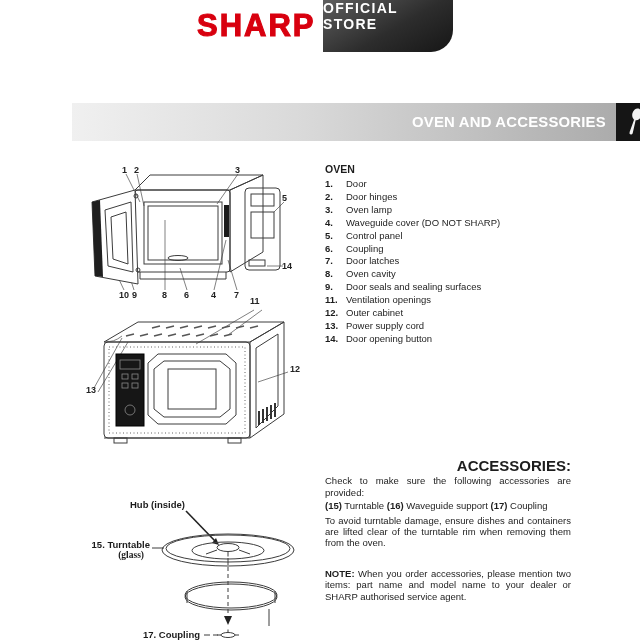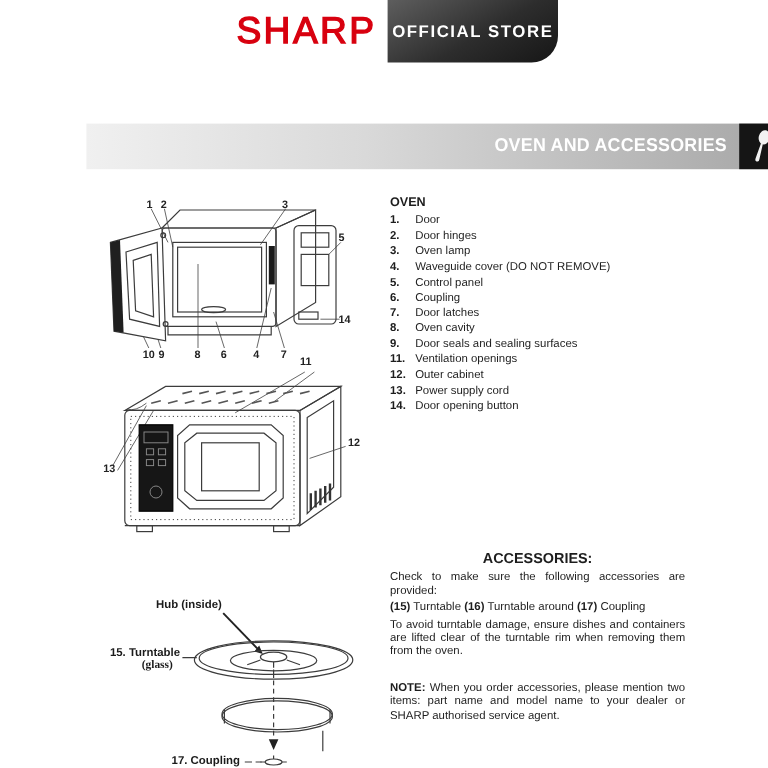--- a/index.html
+++ b/index.html
@@ -1,37 +1,37 @@
 <!DOCTYPE html>
 <html><head>
 <meta charset="utf-8">
 <style>
   html,body{margin:0;padding:0;}
   body{width:640px;height:640px;background:#ffffff;font-family:"Liberation Sans",sans-serif;color:#1d1d1d;position:relative;overflow:hidden;}
   .abs{position:absolute;}
 
   
-  #brand{left:197px;top:8px;font-size:31px;font-weight:normal;color:#d8000f;letter-spacing:2px;-webkit-text-stroke:1.1px #d8000f;}
-  #badge{left:323px;top:0;width:142px;height:52px;background:linear-gradient(150deg,#5e5e5e 0%,#2d2d2d 55%,#161616 100%);border-radius:0 0 22px 0;display:flex;align-items:center;justify-content:center;}
+  #brand{left:197px;top:8px;font-size:31px;font-weight:bold;color:#d8000f;letter-spacing:2px;-webkit-text-stroke:1.1px #d8000f;}
+  #badge{left:323px;top:0;width:130px;height:52px;background:linear-gradient(150deg,#5e5e5e 0%,#2d2d2d 55%,#161616 100%);border-radius:0 0 22px 0;display:flex;justify-content:center;}
   #badge span{color:#fff;font-size:14px;font-weight:bold;letter-spacing:1.3px;}
 
   
   #title-bar{left:72px;top:103px;width:566px;height:38px;background:linear-gradient(90deg,#f0f0f0 0%,#d9d9d9 40%,#a6a6a6 100%);padding-left:16px;}
   #title-text{position:absolute;right:48px;top:0;height:38px;display:flex;align-items:center;color:#fff;font-size:15.5px;font-weight:bold;letter-spacing:.2px;transform:scaleX(.96);transform-origin:right center;}
   #title-icon-box{position:absolute;right:0;top:0;width:38px;height:38px;background:#151515;display:flex;align-items:center;justify-content:center;}
 
   
   #oven-section{left:325px;top:163px;width:246px;}
   #oven-heading{font-size:10.5px;font-weight:bold;margin-bottom:3px;}
   .oven-item{display:flex;font-size:9.5px;line-height:12.9px;}
   .oven-item .num{width:21px;font-weight:bold;flex-shrink:0;}
 
   
   #acc-section{left:325px;top:460px;width:246px;font-size:9.5px;line-height:11.4px;text-align:justify;}
-  #acc-heading{font-size:12px;font-weight:bold;margin-bottom:4px;text-align:center;}
+  #acc-heading{font-size:15px;font-weight:bold;margin-bottom:4px;text-align:right;}
   .acc-p{margin:0 0 2px 0;}
   #acc-list-line{text-align:left;margin:1px 0 3px 0;}
   #acc-list-line b{font-weight:bold;}
   #acc-note{margin-top:19px;}
   #acc-note .note-label{font-weight:bold;}
 
   
   .diagram{overflow:visible;}
   #diagram-open{left:78px;top:160px;width:240px;height:148px;}
   #diagram-closed{left:78px;top:308px;width:240px;height:152px;}
@@ -218,21 +218,21 @@
     <div class="oven-item">
         <span class="num">2.</span>
         <span class="lbl">Door hinges</span>
       </div>
     <div class="oven-item">
         <span class="num">3.</span>
         <span class="lbl">Oven lamp</span>
       </div>
     <div class="oven-item">
         <span class="num">4.</span>
-        <span class="lbl">Waveguide cover (DO NOT REMOVE)</span>
+        <span class="lbl">Waveguide cover (DO NOT SHARP)</span>
       </div>
     <div class="oven-item">
         <span class="num">5.</span>
         <span class="lbl">Control panel</span>
       </div>
     <div class="oven-item">
         <span class="num">6.</span>
         <span class="lbl">Coupling</span>
       </div>
     <div class="oven-item">
@@ -262,16 +262,16 @@
     <div class="oven-item">
         <span class="num">14.</span>
         <span class="lbl">Door opening button</span>
       </div>
   </div>
 </div>
 
 <div class="abs" id="acc-section">
   <div id="acc-heading">ACCESSORIES:</div>
   <p class="acc-p">Check to make sure the following accessories are provided:</p>
-  <p class="acc-p" id="acc-list-line"><b>(15)</b><span> Turntable </span><b>(16)</b><span> Turntable around </span><b>(17)</b><span> Coupling</span></p>
+  <p class="acc-p" id="acc-list-line"><b>(15)</b><span> Turntable </span><b>(16)</b><span> Waveguide support </span><b>(17)</b><span> Coupling</span></p>
   <p class="acc-p">To avoid turntable damage, ensure dishes and containers are lifted clear of the turntable rim when removing them from the oven.</p>
   <p class="acc-p" id="acc-note"><span class="note-label">NOTE:</span><span> When you order accessories, please mention two items: part name and model name to your dealer or SHARP authorised service agent.</span></p>
 </div>
 
 </body></html>

